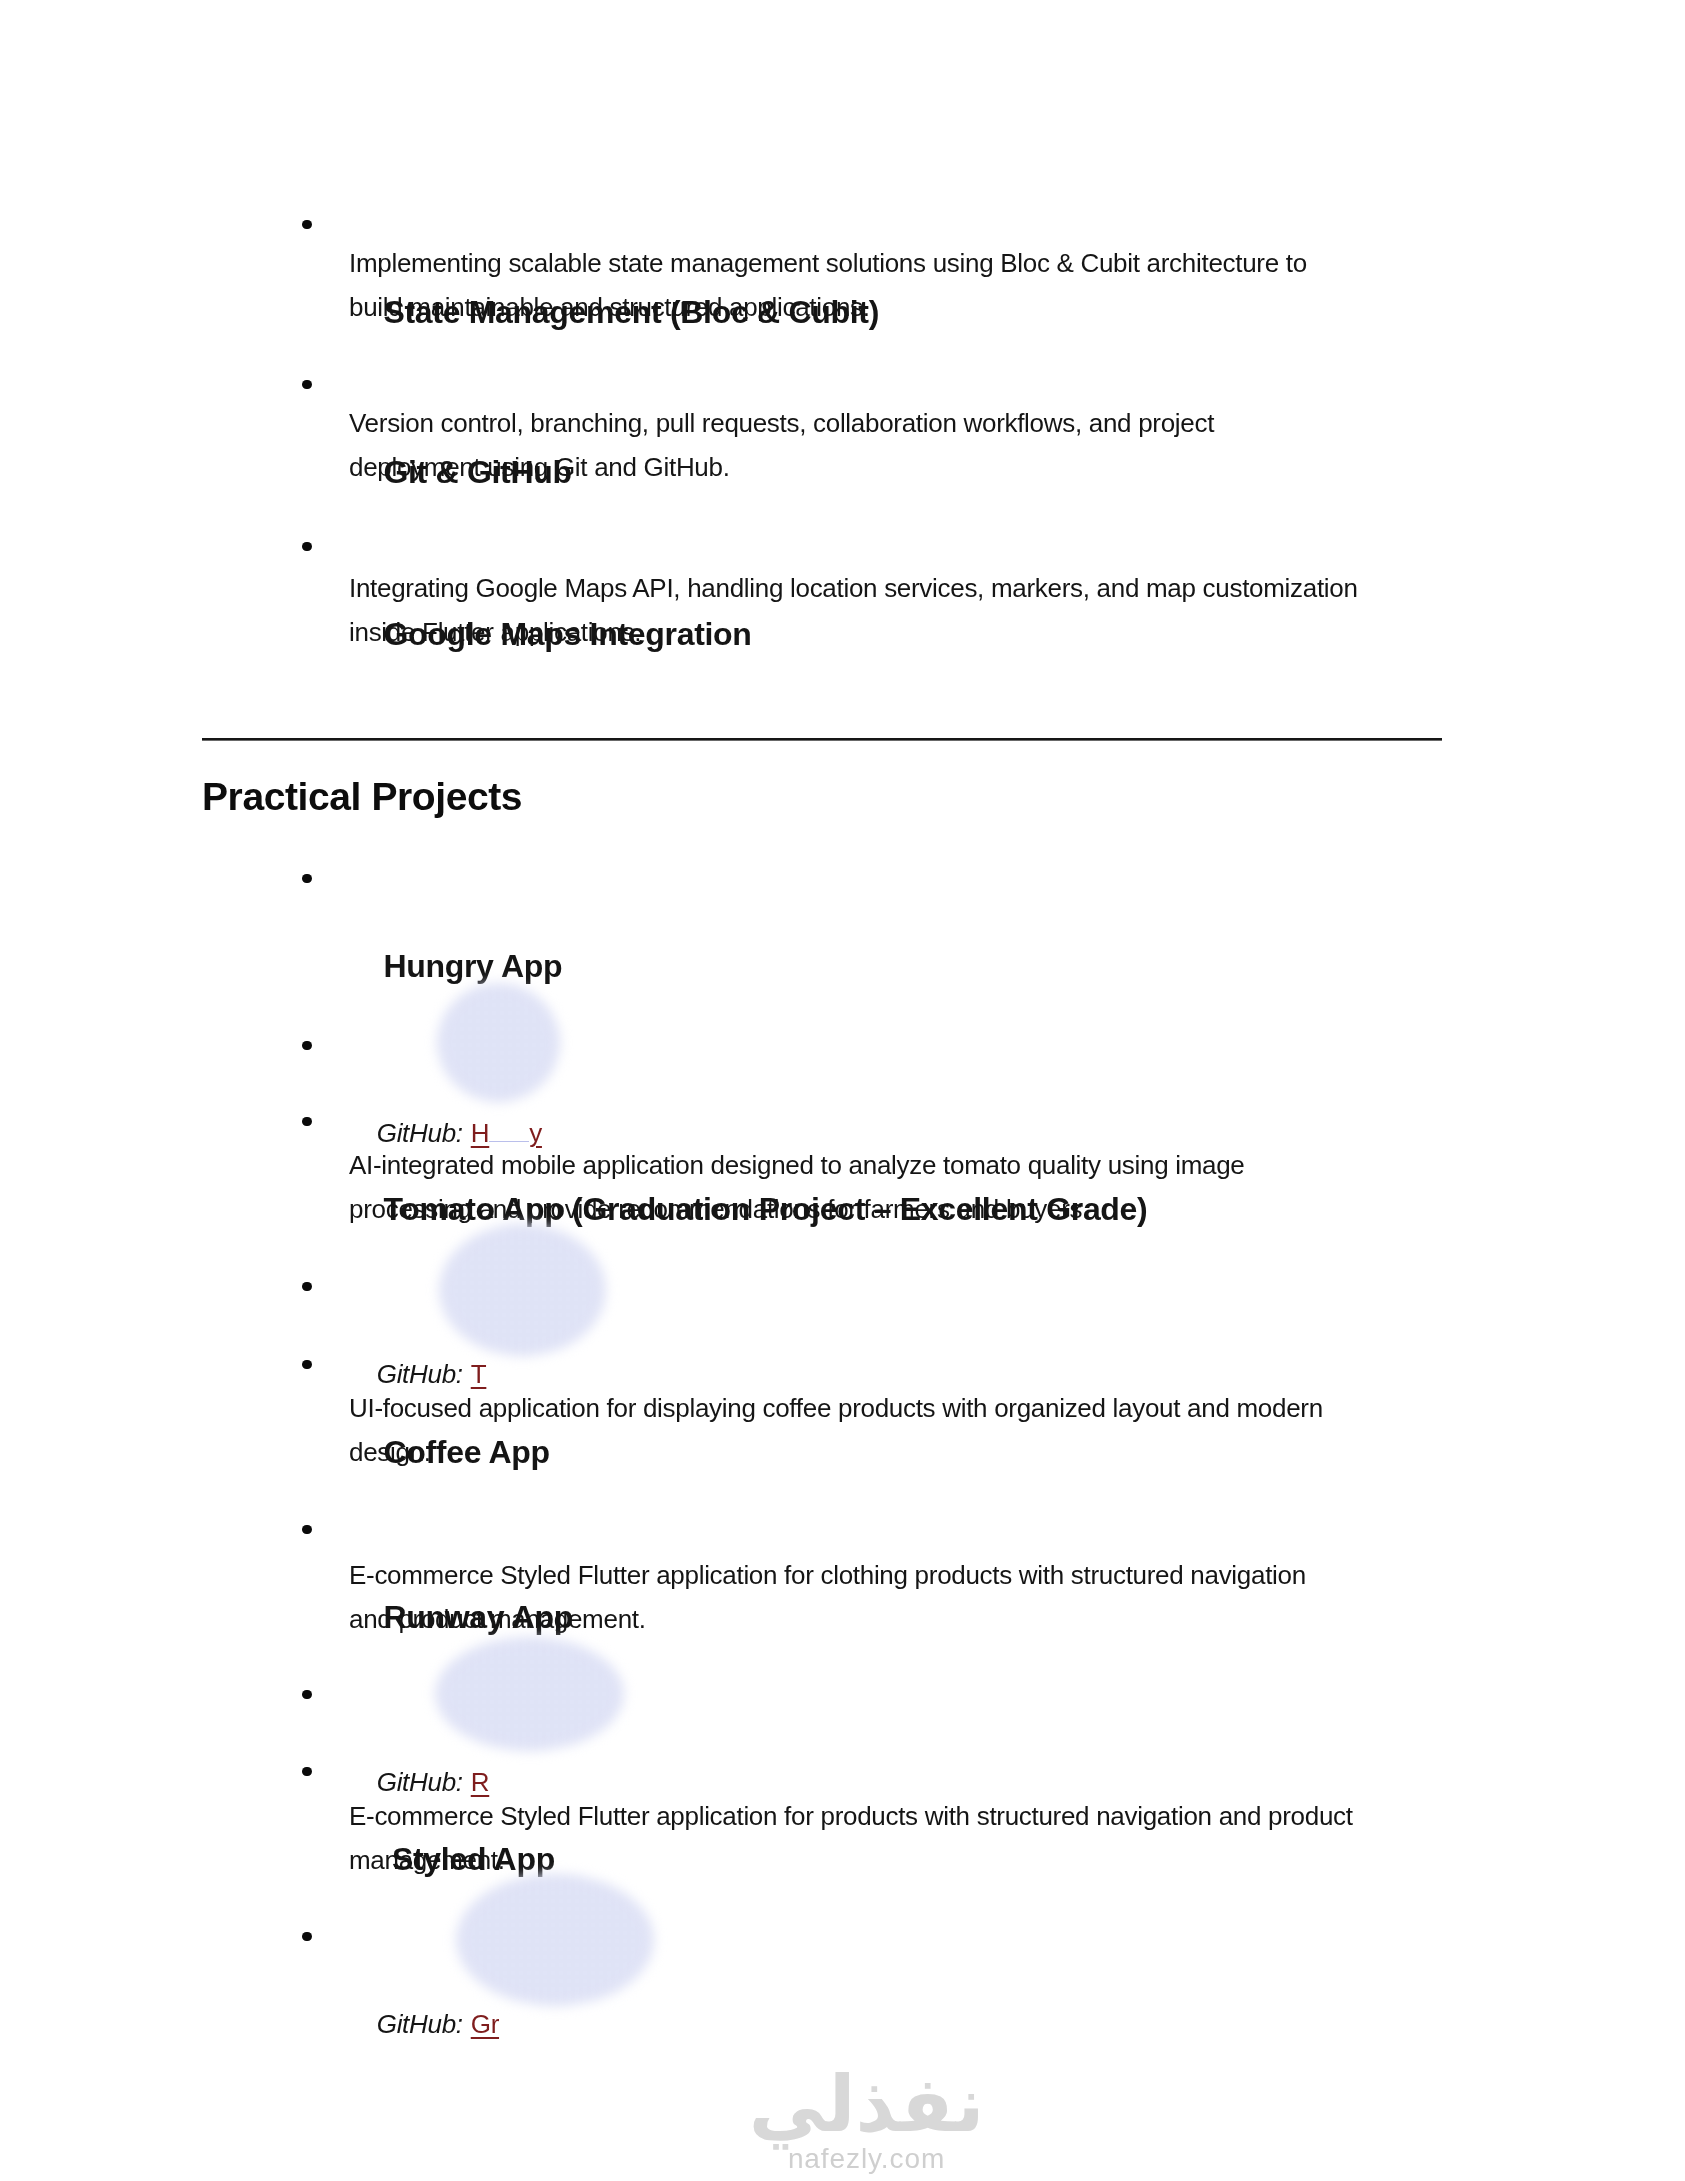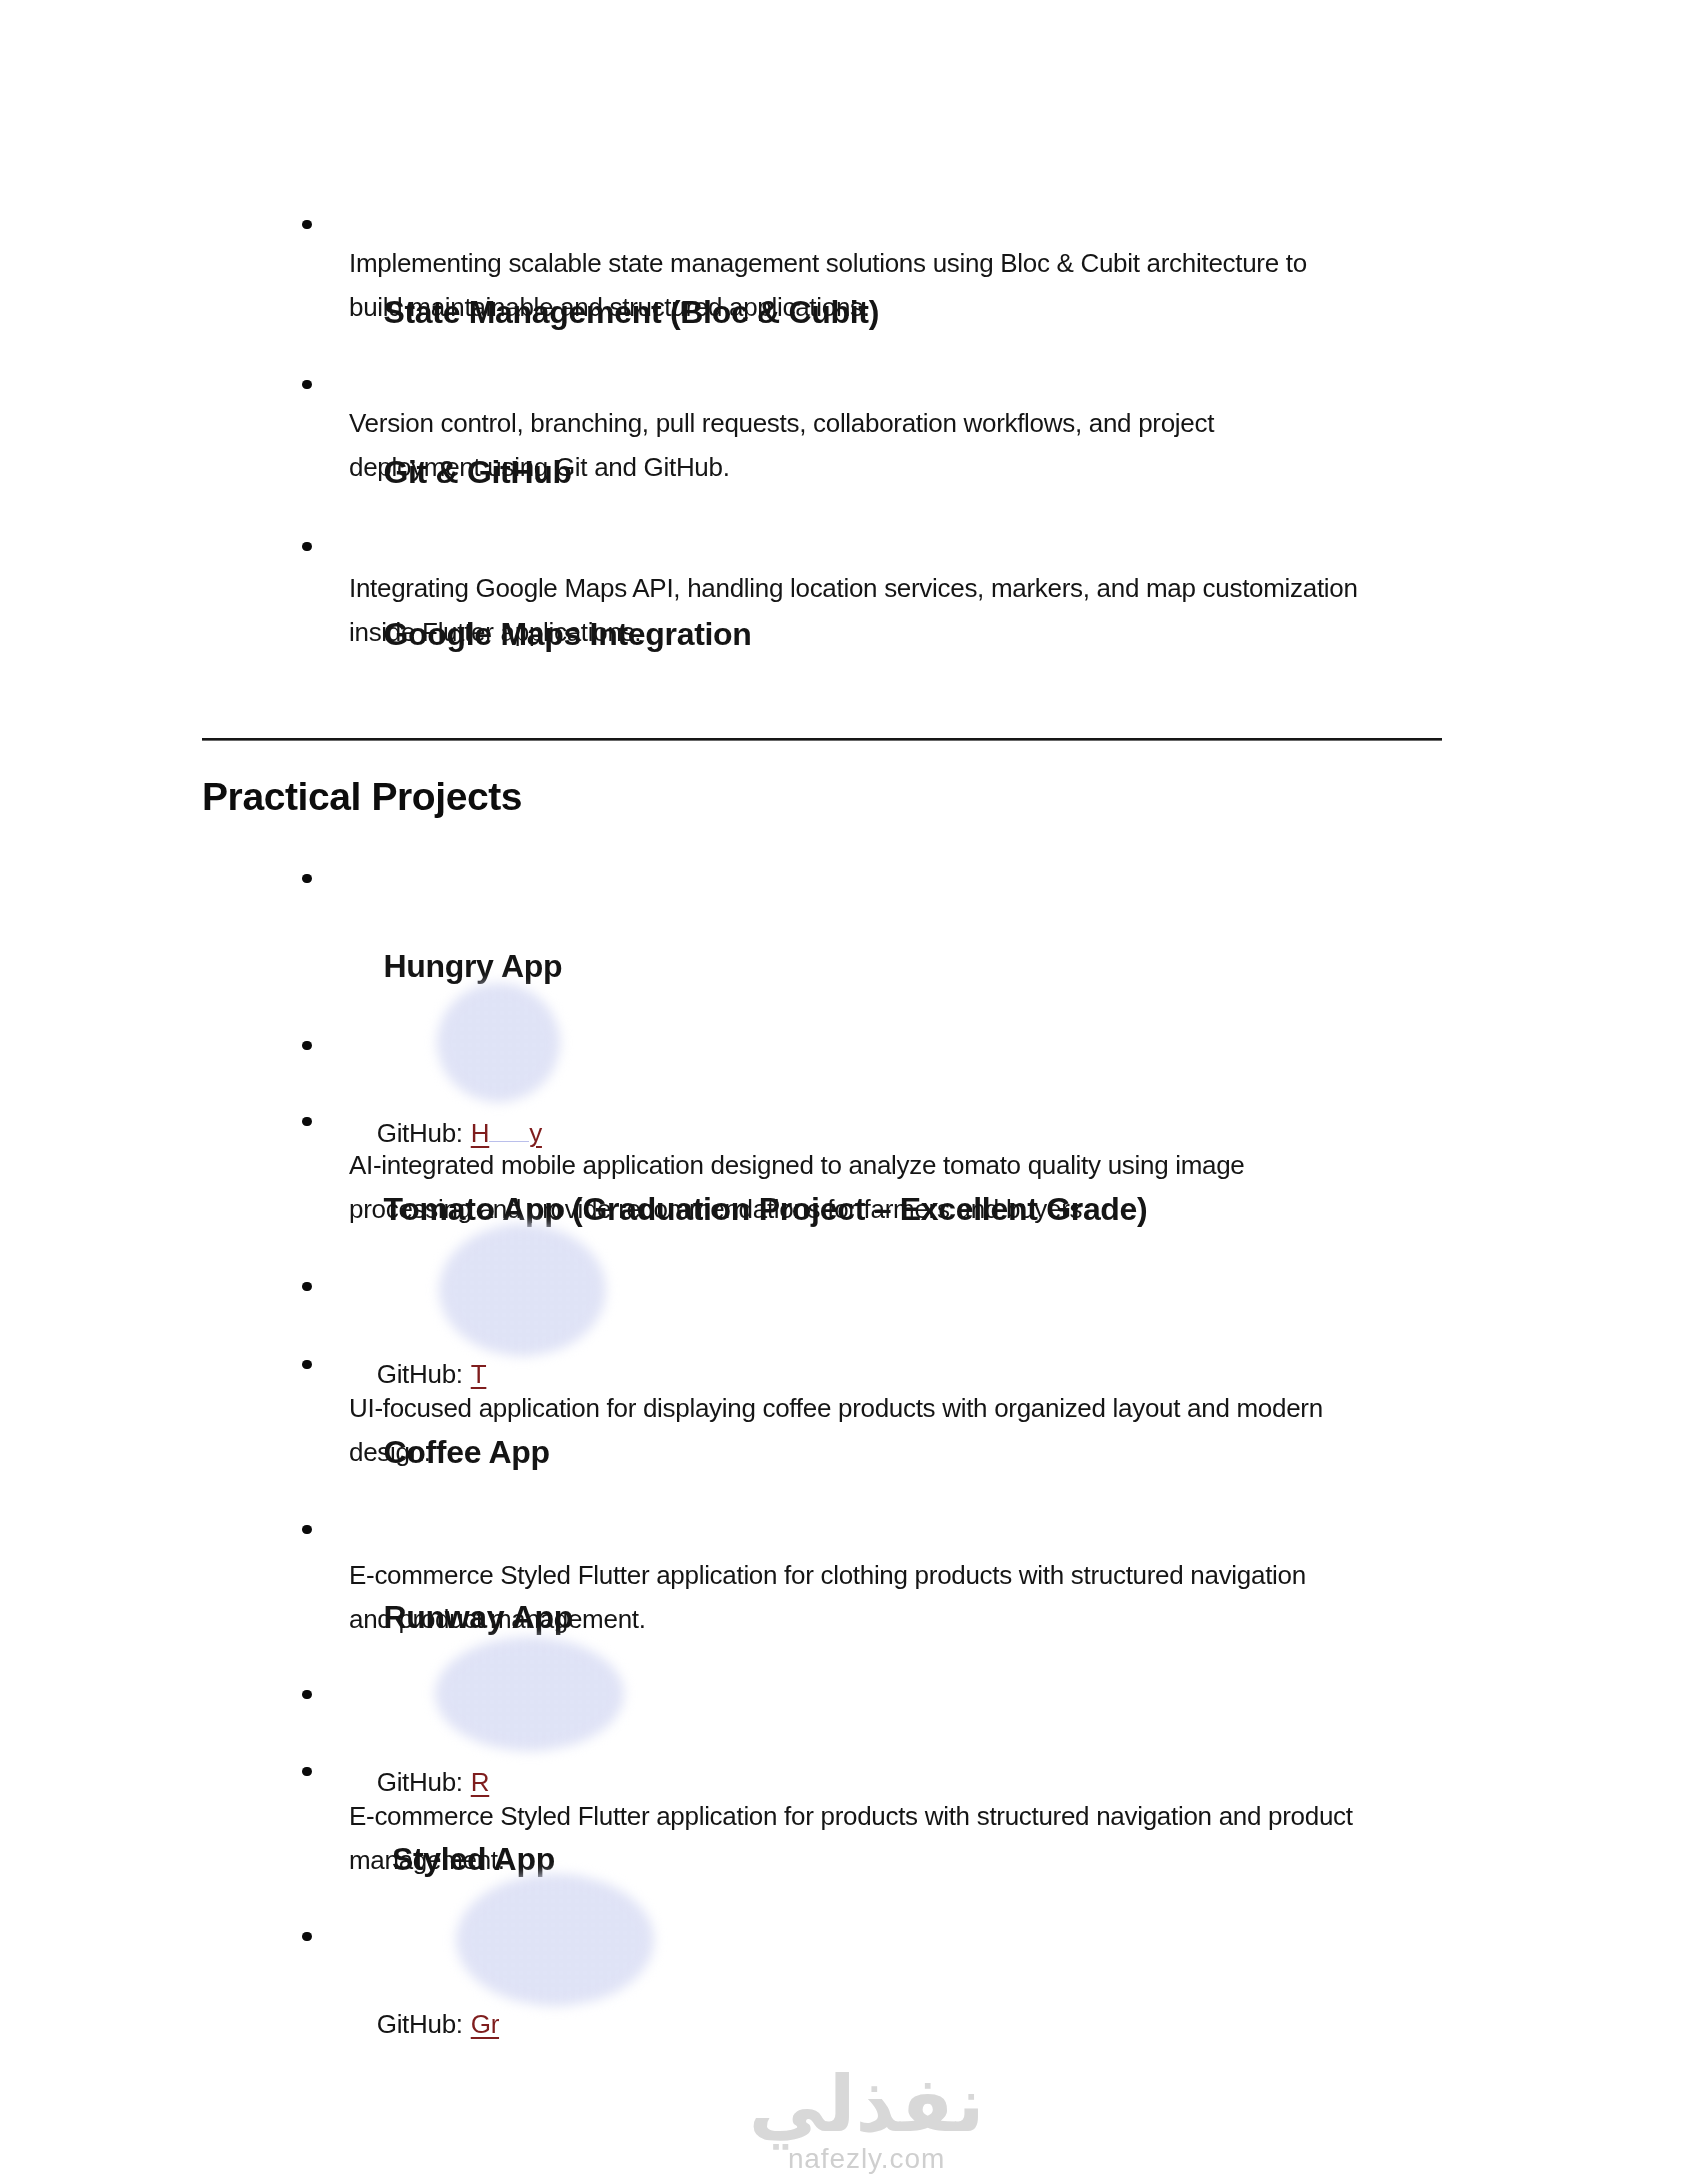--- a/index.html
+++ b/index.html
@@ -35,21 +35,21 @@
   .heading{
     position:absolute;left:202px;margin:0;
     font-size:39px;font-weight:700;line-height:53px;letter-spacing:-0.4px;
     color:#0d0d0d;white-space:pre;
   }
   
   .gh-row{
     position:absolute;left:349px;
     font-size:26px;line-height:44px;letter-spacing:-0.3px;white-space:pre;
   }
-  .gh-label{color:#151515;}
+  .gh-label{color:#151515;font-style:italic;}
   .gh-link{
     color:#7f1d1d;text-decoration:underline;
     text-decoration-thickness:1.8px;text-underline-offset:4.4px;
     margin-left:8px;cursor:pointer;
   }
   .gh-gap{
     display:inline-block;width:40px;height:1.8px;vertical-align:baseline;
     border-bottom:1.8px solid rgba(82,96,204,0.40);
   }
   

